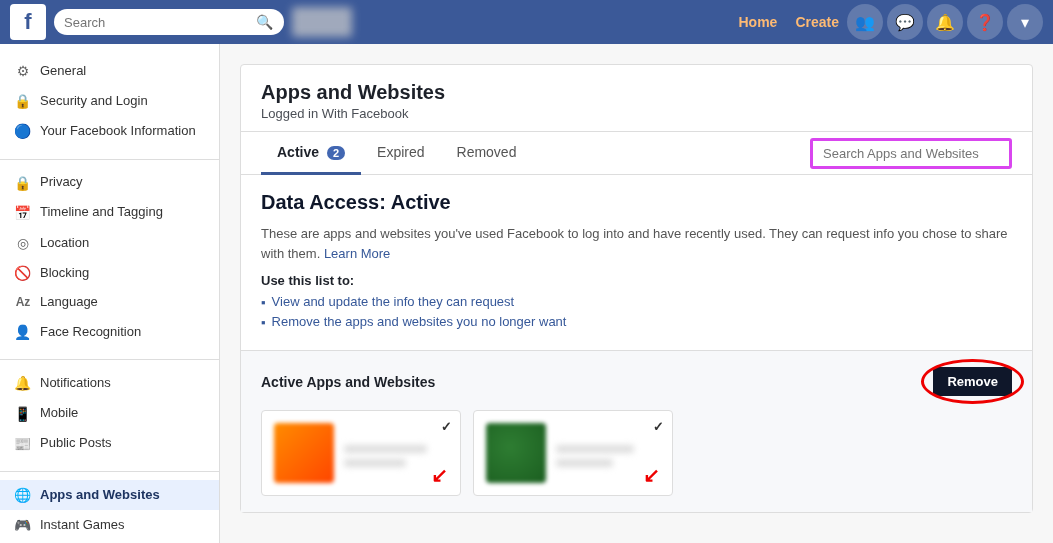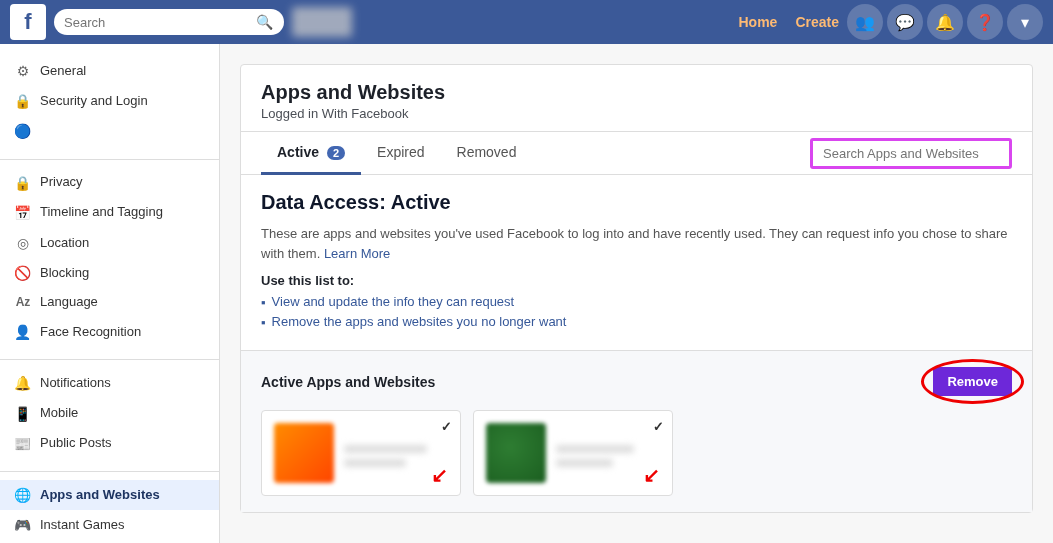--- a/index.html
+++ b/index.html
@@ -168,21 +168,21 @@
     .active-apps-section {
       padding: 16px 20px;
       background: #f7f8fa;
     }
     .active-apps-header {
       display: flex; align-items: center; justify-content: space-between;
       margin-bottom: 14px;
     }
     .active-apps-title { font-size: 14px; font-weight: 600; color: #1d2129; }
     .remove-btn {
-      background: #6d28d9;
+      background: #0f172a;
       color: #fff;
       border: none;
       border-radius: 3px;
       padding: 7px 14px;
       font-size: 13px;
       font-weight: 600;
       cursor: pointer;
       outline: 3px solid transparent;
     }
     .remove-btn-wrapper {
@@ -276,20 +276,21 @@
       <div class="sidebar-item">
         <span class="sidebar-icon">⚙</span>
         <span>General</span>
       </div>
       <div class="sidebar-item">
         <span class="sidebar-icon">🔒</span>
         <span>Security and Login</span>
       </div>
       <div class="sidebar-item">
         <span class="sidebar-icon">🔵</span>
+        <span>Your Facebook Information</span>
       </div>
     </div>
 
     <hr class="sidebar-divider">
 
     <div class="sidebar-section">
       <div class="sidebar-item">
         <span class="sidebar-icon">🔒</span>
         <span>Privacy</span>
       </div>

